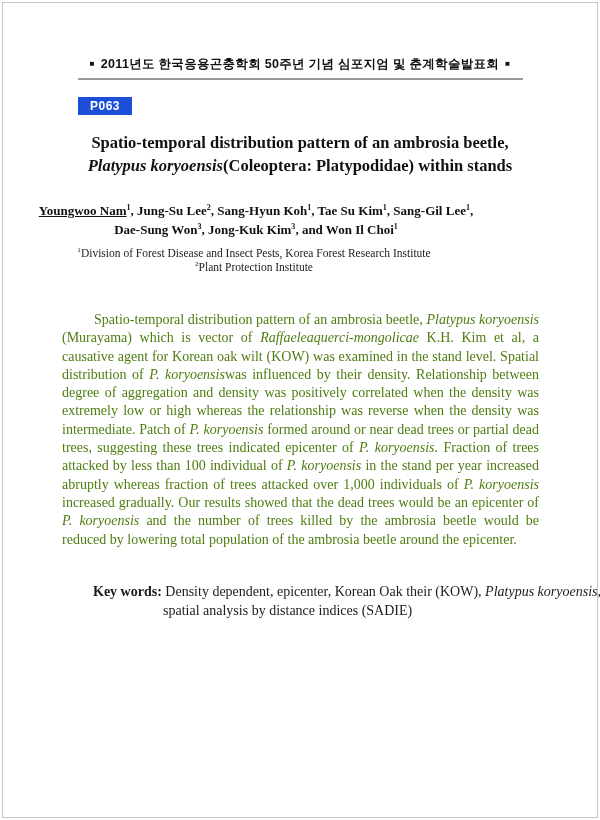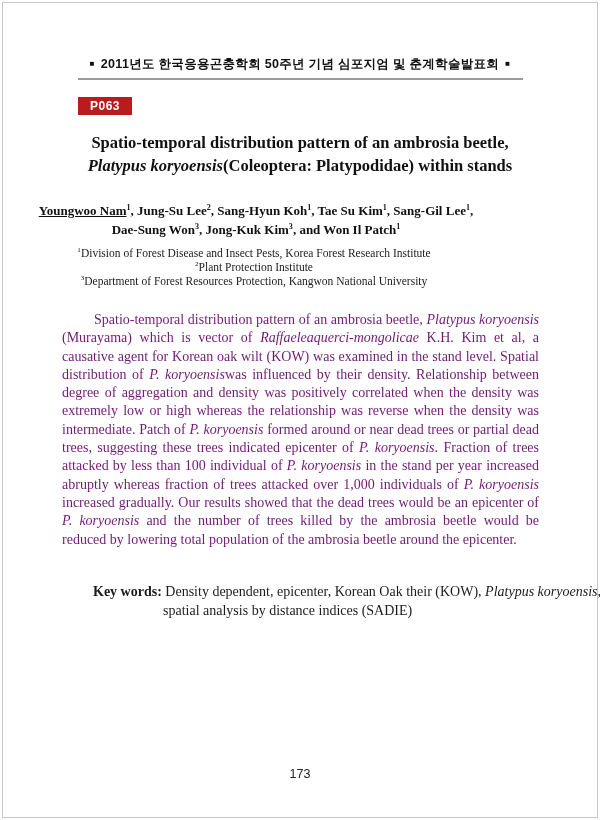--- a/index.html
+++ b/index.html
@@ -37,21 +37,21 @@
   }
   .header-rule {
     position: absolute;
     top: 78px; left: 78px;
     width: 445px; height: 2px;
     background: #9b9b9b;
   }
   .poster-badge {
     position: absolute;
     left: 78px; top: 97px;
-    background: #b91c1c;
+    background: #1d4ed8;
     color: #ffffff;
     font-family: "Liberation Sans", sans-serif;
     font-weight: bold;
     font-size: 12px;
     line-height: 14px;
     padding: 2px 12px;
     letter-spacing: 0.5px;
   }
   .paper-title {
     position: absolute;
@@ -81,21 +81,21 @@
   }
   sup { font-size: 0.62em; line-height: 0; }
   .abstract {
     position: absolute;
     top: 311px; left: 62px;
     width: 477px;
     font-size: 14px;
     line-height: 18.3px;
     text-align: justify;
     text-indent: 32px;
-    color: #701a75;
+    color: #4d7c0f;
   }
   .keywords {
     position: absolute;
     top: 583px; left: 93px;
     width: 448px;
     font-size: 14px;
     line-height: 18.5px;
     padding-left: 70px;
     text-indent: -70px;
     color: #1b1b1b;
@@ -119,28 +119,26 @@
   <div class="conf-header">
     <span class="bullet">■</span><span>2011년도 한국응용곤충학회 50주년 기념 심포지엄 및 춘계학술발표회</span><span class="bullet">■</span>
   </div>
 
   <div class="header-rule"></div>
 
   <div class="poster-badge">P063</div>
 
   <div class="paper-title"><span>Spatio-temporal distribution pattern of an ambrosia beetle,</span><br><span style="font-style: italic;">Platypus koryoensis</span><span>(Coleoptera: Platypodidae) within stands</span></div>
 
-  <div class="author-list"><span style="text-decoration: underline;">Youngwoo Nam</span><sup>1</sup><span>, Jung-Su Lee</span><sup>2</sup><span>, Sang-Hyun Koh</span><sup>1</sup><span>, Tae Su Kim</span><sup>1</sup><span>, Sang-Gil Lee</span><sup>1</sup><span>,</span><br><span>Dae-Sung Won</span><sup>3</sup><span>, Jong-Kuk Kim</span><sup>3</sup><span>, and Won Il Patch</span><sup>1</sup></div>
+  <div class="author-list"><span style="text-decoration: underline;">Youngwoo Nam</span><sup>1</sup><span>, Jung-Su Lee</span><sup>2</sup><span>, Sang-Hyun Koh</span><sup>1</sup><span>, Tae Su Kim</span><sup>1</sup><span>, Sang-Gil Lee</span><sup>1</sup><span>,</span><br><span>Dae-Sung Won</span><sup>3</sup><span>, Jong-Kuk Kim</span><sup>3</sup><span>, and Won Il Choi</span><sup>1</sup></div>
 
   <div class="affiliations">
     <div><sup>1</sup><span>Division of Forest Disease and Insect Pests, Korea Forest Research Institute</span></div>
     <div><sup>2</sup><span>Plant Protection Institute</span></div>
-    <div><sup>3</sup><span>Department of Forest Resources Protection, Kangwon National University</span></div>
   </div>
 
   <div class="abstract"><span>Spatio-temporal distribution pattern of an ambrosia beetle, </span><span style="font-style: italic;">Platypus koryoensis</span><span> (Murayama) which is vector of </span><span style="font-style: italic;">Raffaeleaquerci-mongolicae</span><span> K.H. Kim et al, a causative agent for Korean oak wilt (KOW) was examined in the stand level. Spatial distribution of </span><span style="font-style: italic;">P. koryoensis</span><span>was influenced by their density. Relationship between degree of aggregation and density was positively correlated when the density was extremely low or high whereas the relationship was reverse when the density was intermediate. Patch of </span><span style="font-style: italic;">P. koryoensis</span><span> formed around or near dead trees or partial dead trees, suggesting these trees indicated epicenter of </span><span style="font-style: italic;">P. koryoensis</span><span>. Fraction of trees attacked by less than 100 individual of </span><span style="font-style: italic;">P. koryoensis</span><span> in the stand per year increased abruptly whereas fraction of trees attacked over 1,000 individuals of </span><span style="font-style: italic;">P. koryoensis</span><span> increased gradually. Our results showed that the dead trees would be an epicenter of </span><span style="font-style: italic;">P. koryoensis</span><span> and the number of trees killed by the ambrosia beetle would be reduced by lowering total population of the ambrosia beetle around the epicenter.</span></div>
 
   <div class="keywords">
     <span class="kw-label">Key words:</span><span><span> Density dependent, epicenter, Korean Oak their (KOW), </span><span style="font-style: italic;">Platypus koryoensis</span><span>, spatial analysis by distance indices (SADIE)</span></span>
   </div>
 
-  <div class="page-number">173</div>
 </div>
 
 </body></html>

